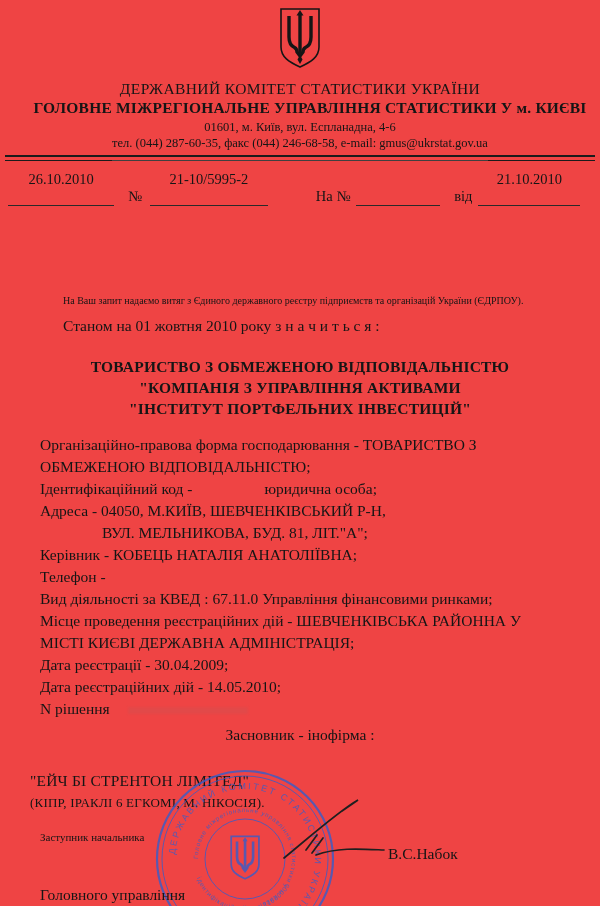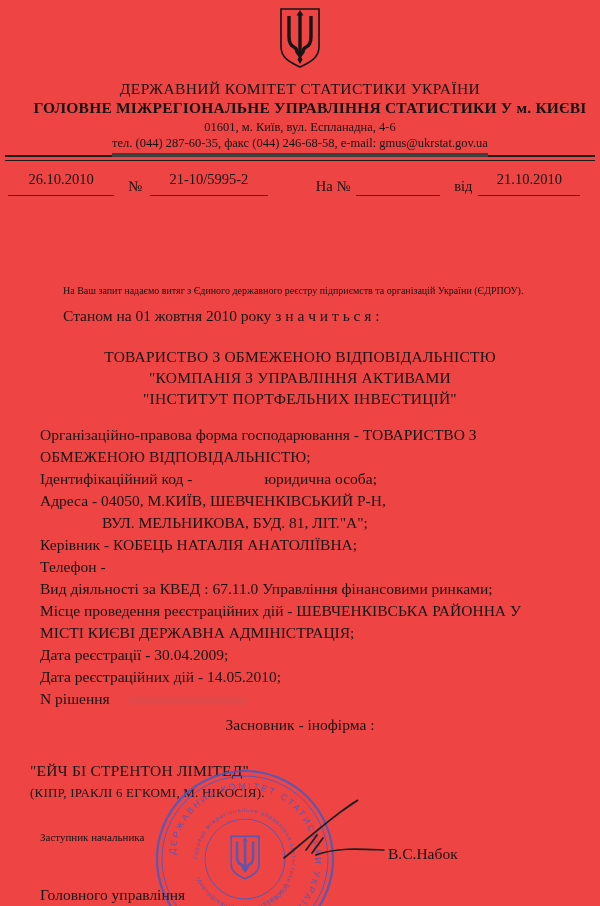--- a/index.html
+++ b/index.html
@@ -8,36 +8,36 @@
     background:#ef4444;color:#151515;overflow:hidden;
     font-family:"Liberation Serif","DejaVu Serif",serif;
   }
   
   .emblem-wrap{padding-top:7px;text-align:center;}
   .emblem-wrap svg{display:inline-block;}
   .org1{margin-top:7px;text-align:center;font-size:15.5px;letter-spacing:.4px;line-height:18px;}
   .org2{text-align:center;font-size:15.5px;font-weight:bold;letter-spacing:.2px;line-height:19px;padding-left:20px;}
   .addr{margin-top:3px;text-align:center;font-size:12.5px;line-height:14px;}
   .contacts{text-align:center;font-size:12.5px;line-height:15px;margin-top:2px;}
-  .contacts span{border-bottom:4px solid #404040;padding-bottom:3px;}
+  .contacts span{border-bottom:1px solid #404040;padding-bottom:10px;}
   .rule{margin:4px 5px 0 5px;height:3px;border-top:2.5px solid #1b1b1b;border-bottom:1px solid #1b1b1b;}
   
   .ref-row{display:flex;align-items:flex-end;margin:9px 10px 0 8px;font-size:14.5px;line-height:19px;}
-  .ref-row .u{border-bottom:1px solid #2a2a2a;text-align:center;padding-bottom:6px;}
+  .ref-row .u{border-bottom:1px solid #2a2a2a;text-align:center;padding-bottom:16px;}
   .w-outdate{width:106px;}
   .lbl-no{margin-left:14px;}
   .w-outnum{width:118px;margin-left:8px;}
   .lbl-na{margin-left:48px;}
   .w-blank{width:84px;margin-left:6px;}
   .lbl-vid{margin-left:14px;}
   .w-indate{width:102px;margin-left:6px;}
   
   .intro{margin:84px 30px 0 38px;width:532px;font-size:10px;line-height:22.5px;text-indent:25px;}
   .intro2{margin:2px 30px 0 38px;font-size:15.5px;line-height:22.5px;text-indent:25px;}
-  .company{margin-top:19px;text-align:center;font-size:15.5px;line-height:21px;letter-spacing:.2px;}
+  .company{margin-top:19px;text-align:center;font-size:15.5px;line-height:21px;letter-spacing:.2px;font-weight:bold;}
   .details{margin:15px 40px 0 40px;width:500px;font-size:15.5px;line-height:22px;}
   .id-spacer{display:inline-block;width:72px;}
   .indent-line{padding-left:62px;}
   .smudge{display:inline-block;width:120px;height:7px;margin-left:18px;background:rgba(120,120,120,.10);filter:blur(1px);}
   .founder-heading{margin-top:4px;text-align:center;font-size:15.5px;line-height:22px;}
   .founder-name{margin:26px 0 0 30px;font-size:15.5px;letter-spacing:.2px;}
   .founder-loc{margin:5px 0 0 30px;font-size:13px;letter-spacing:.2px;}
   
   .sig-pos1{position:absolute;left:40px;top:831px;font-size:11px;}
   .sig-pos2{position:absolute;left:40px;top:886px;font-size:15.5px;}

